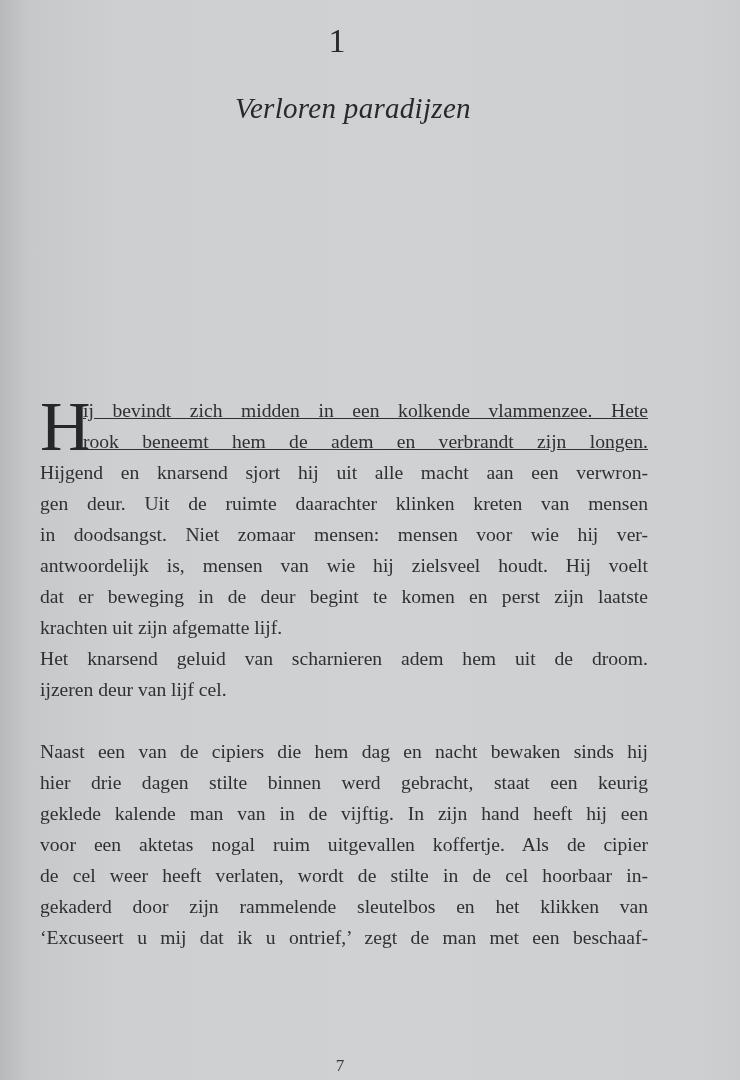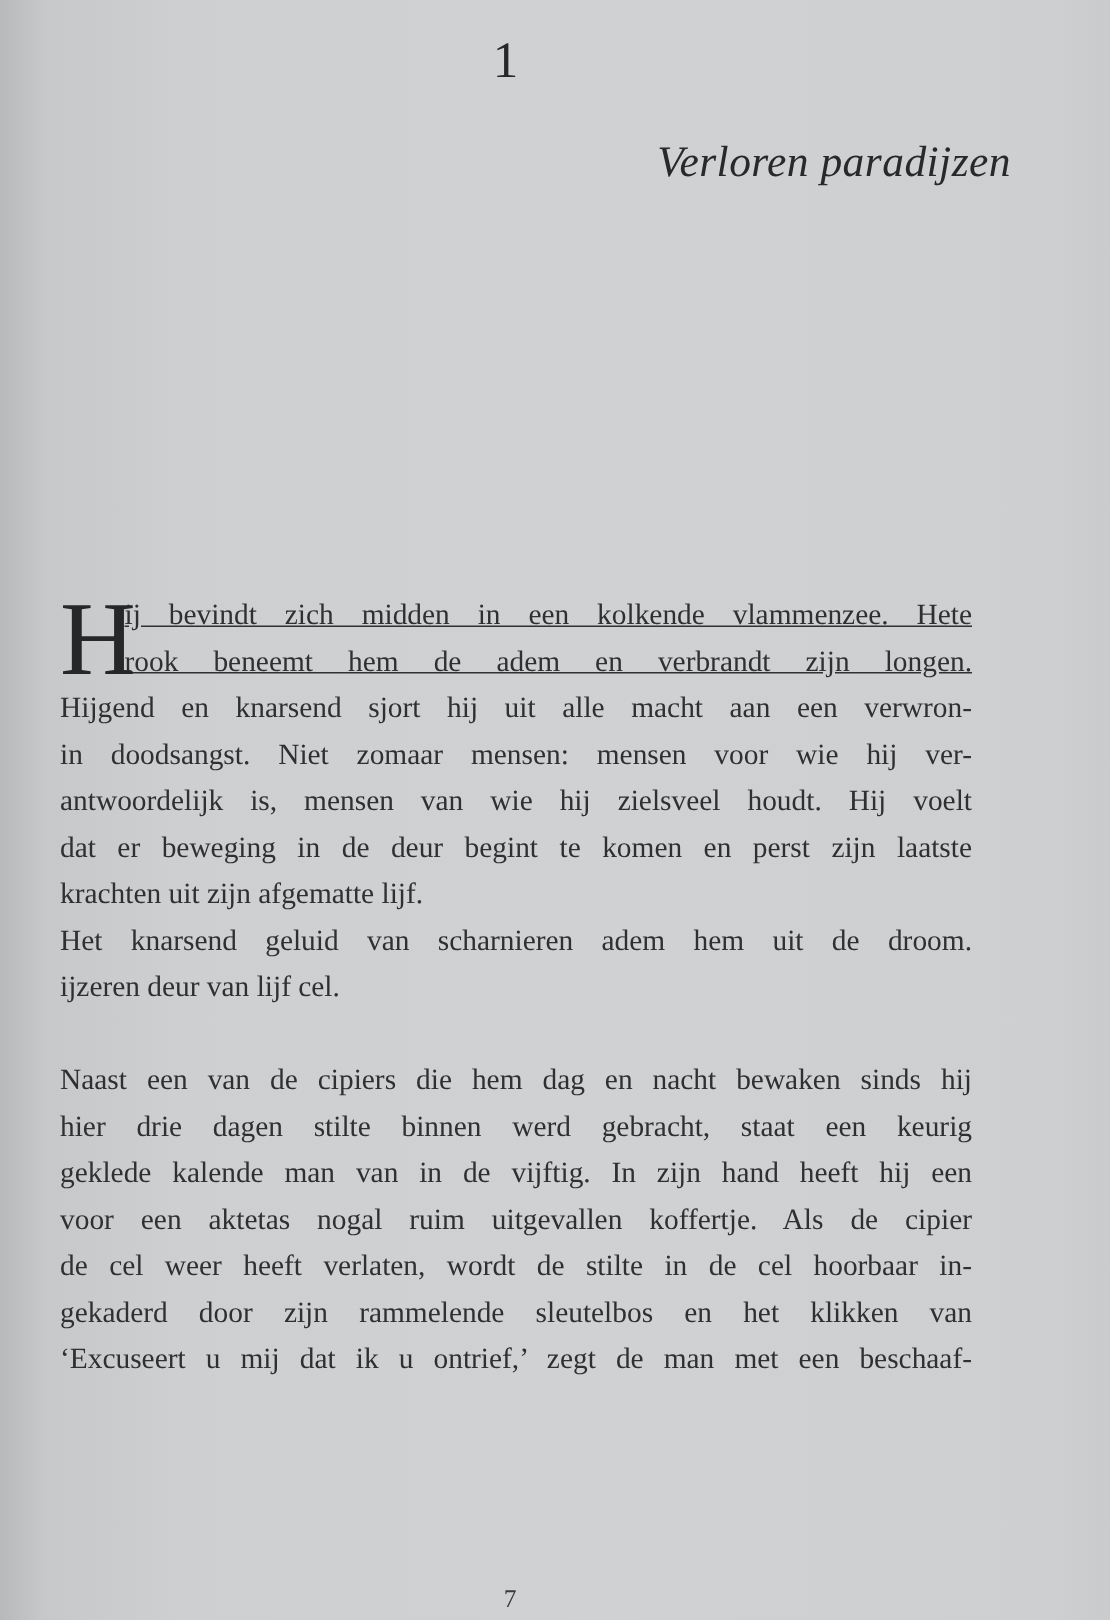--- a/index.html
+++ b/index.html
@@ -9,22 +9,22 @@
     position: relative;
     font-family: "Liberation Serif", "DejaVu Serif", serif;
     color: #2e2f30;
   }
   .page { position: absolute; left: 0; top: 0; width: 740px; height: 1080px; }
   .chapter-number {
     position: absolute; left: 0; width: 674px; top: 22px;
     text-align: center; font-size: 34px; color: #262728;
   }
   .chapter-title {
-    position: absolute; left: 0; width: 674px; top: 92px;
-    text-align: right; font-size: 29px; font-style: italic; color: #28292a;
+    position: absolute; left: 16px; width: 674px; top: 92px;
+    text-align: center; font-size: 29px; font-style: italic; color: #28292a;
     letter-spacing: 0.3px;
   }
   .body-text {
     position: absolute; left: 40px; top: 395px; width: 608px;
     font-size: 19.6px; line-height: 31px; color: #2f3031;
   }
   .line { display: block; white-space: nowrap; text-align: justify; text-align-last: justify; height: 31px; }
   .line.last { text-align-last: left; }
   .first-para { position: relative; }
   .dropcap {
@@ -44,20 +44,21 @@
 <div class="page">
   <div class="chapter-number">1</div>
   <div class="chapter-title">Verloren paradijzen</div>
 
   <div class="body-text">
     <div class="first-para">
       <span class="dropcap">H</span>
       <span class="line indent">ij bevindt zich midden in een kolkende vlammenzee. Hete</span>
       <span class="line indent">rook beneemt hem de adem en verbrandt zijn longen.</span>
       <span class="line">Hijgend en knarsend sjort hij uit alle macht aan een verwron-</span>
+      <span class="line">gen deur. Uit de ruimte daarachter klinken kreten van mensen</span>
       <span class="line">in doodsangst. Niet zomaar mensen: mensen voor wie hij ver-</span>
       <span class="line">antwoordelijk is, mensen van wie hij zielsveel houdt. Hij voelt</span>
       <span class="line">dat er beweging in de deur begint te komen en perst zijn laatste</span>
       <span class="line last">krachten uit zijn afgematte lijf.</span>
     </div>
     <div>
       <span class="line">Het knarsend geluid van scharnieren adem hem uit de droom.</span>
       <span class="line last">ijzeren deur van lijf cel.</span>
     </div>
     <div class="gap"></div>

